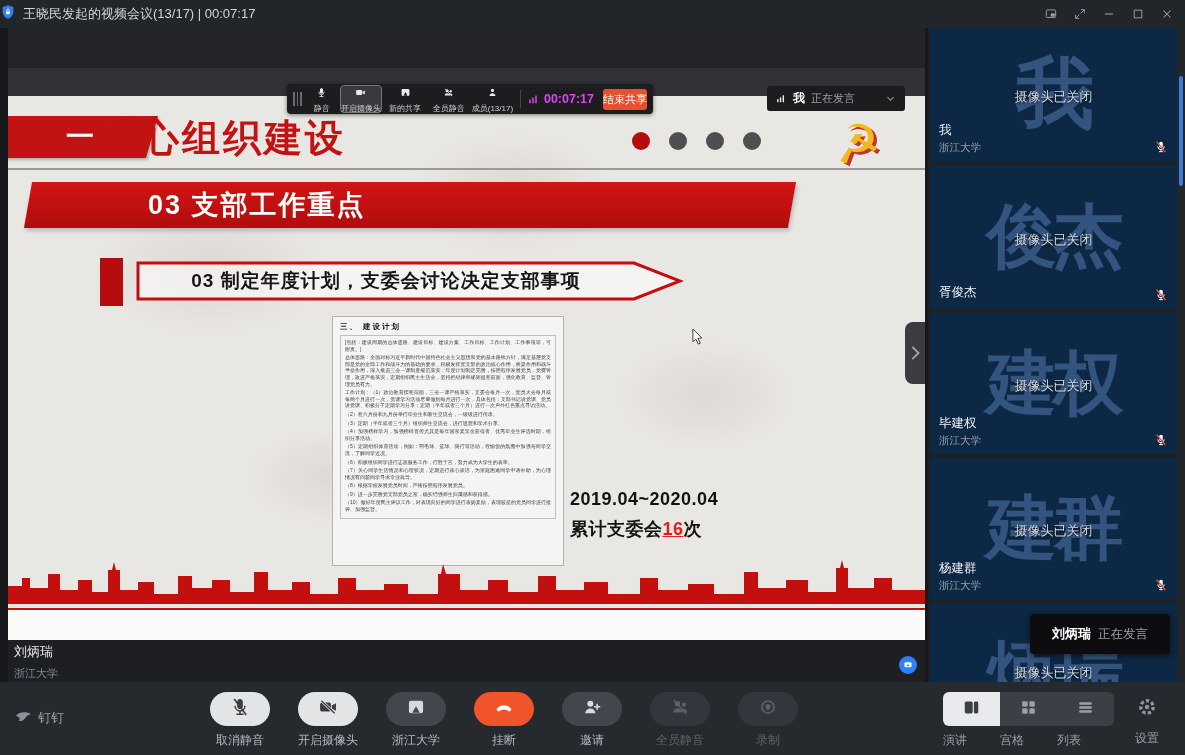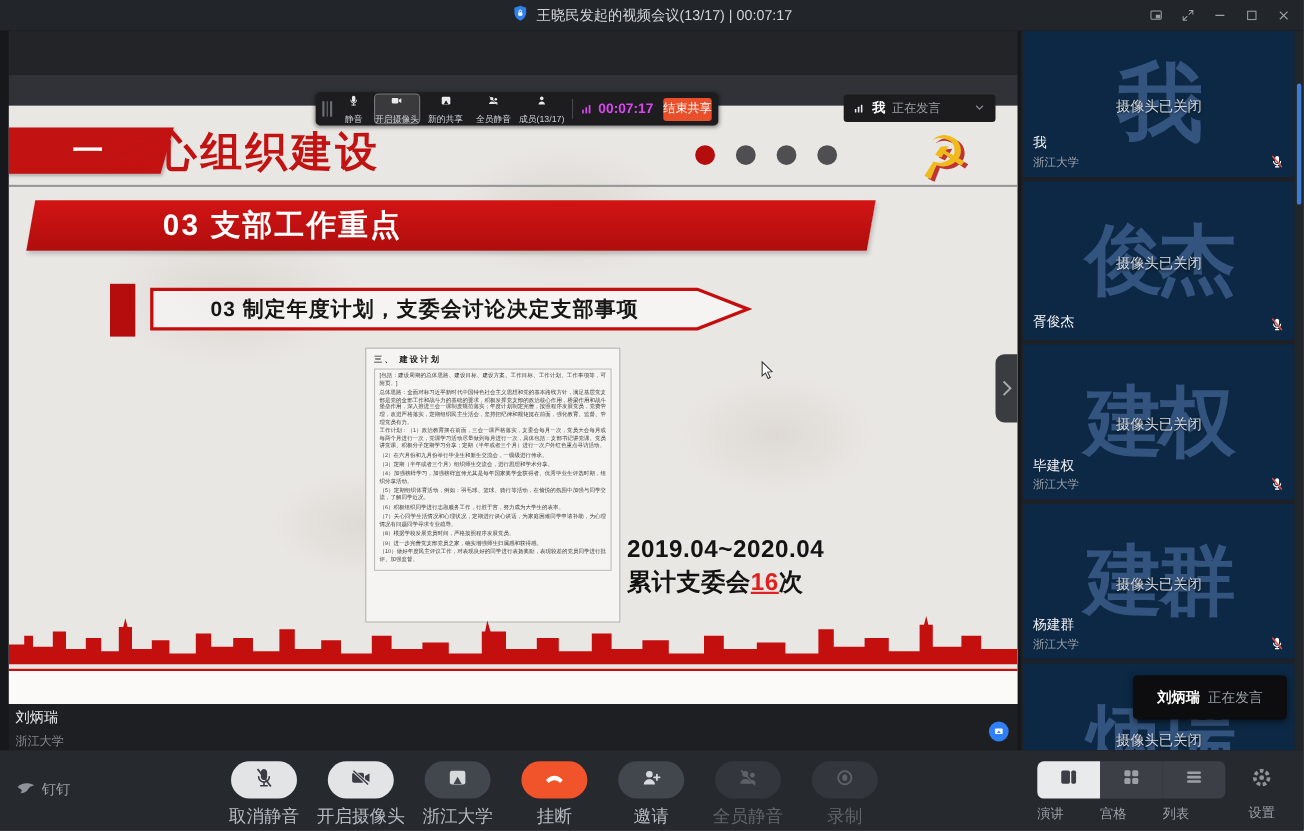--- a/index.html
+++ b/index.html
@@ -2,21 +2,21 @@
 <html><head>
 <meta charset="utf-8">
 <style>
   * { margin:0; padding:0; box-sizing:border-box; }
   html,body { background:#101114; }
   body { font-family:"Liberation Sans","DejaVu Sans",sans-serif; }
   .app { position:relative; width:1185px; height:755px; background:#17181b; overflow:hidden; }
 
   
   .titlebar { position:absolute; left:0; top:0; width:1185px; height:28px; background:#22252a;
-    display:flex; align-items:center; justify-content:center; }
+    display:flex; align-items:center; justify-content:flex-start; }
   .title-wrap { display:flex; align-items:center; gap:7px; }
   .title-text { font-size:13px; color:#d2d5da; }
   .win-controls { position:absolute; right:10px; top:0; height:28px; display:flex; align-items:center; gap:13px; color:#9aa0a8; }
   .win-btn { width:16px; height:16px; display:flex; align-items:center; justify-content:center; cursor:default; }
   .win-btn svg { width:14px; height:14px; }
 
   
   .stage { position:absolute; left:0; top:28px; width:928px; height:654px; background:#17181b; }
   .band-top { position:absolute; left:8px; top:0; width:917px; height:40px; background:#222428; }
   .band-mid { position:absolute; left:8px; top:40px; width:917px; height:28px; background:#313237; }
@@ -56,21 +56,21 @@
   .arrow-text { position:absolute; left:128px; top:163px; width:500px; height:44px; display:flex; align-items:center;
     justify-content:center; font-size:19px; font-weight:bold; color:#161616; letter-spacing:1px; }
 
   .doc { position:absolute; left:324px; top:220px; width:232px; height:250px; background:#f5f4f2;
     border:1px solid #b5b3af; padding:5px 7px; overflow:hidden; }
   .doc-heading { font-size:7.5px; font-weight:bold; color:#222; letter-spacing:2px; }
   .doc-body { border:1px solid #c0beba; margin-top:3px; padding:3px 4px; }
   .doc-body p { font-size:5px; line-height:1.32; color:#3b3b3b; text-align:justify; margin-bottom:2px; }
 
   .stats { position:absolute; left:562px; top:388px; font-weight:bold; color:#131313; }
-  .stats .line { font-size:22px; line-height:30px; letter-spacing:0.5px; }
+  .stats .line { font-size:18px; line-height:30px; letter-spacing:0.5px; }
   .stats .num-red { color:#e02020;text-decoration:underline; }
 
   .skyline { position:absolute; left:0; top:464px; width:917px; height:44px; }
   .redline { position:absolute; left:0; top:512px; width:917px; height:2px; background:#c40f0f; }
   .white-strip { position:absolute; left:0; top:514px; width:917px; height:30px; background:#fbfaf8; }
 
   .cursor { position:absolute; left:683px; top:232px; width:15px; height:17px; }
 
   
   .share-toolbar { position:absolute; left:287px; top:56px; width:366px; height:30px; background:#1d1d20;
@@ -139,21 +139,21 @@
   .logo svg { width:19px; height:19px; }
   .logo-text { font-size:13px; color:#9ba0a6; }
 
   .fbtn { position:absolute; top:10px; width:80px; display:flex; flex-direction:column; align-items:center; }
   .pill { width:60px; height:34px; border-radius:17px; display:flex; align-items:center; justify-content:center; }
   .pill svg { width:20px; height:20px; }
   .pill.light { background:#e3e4e6; color:#3a3d43; }
   .pill.dark  { background:#42464d; color:#d7dadd; }
   .pill.orange{ background:#f1532a; color:#fff; }
   .pill.dis   { background:#33363c; color:#5d6168; }
-  .fbtn .flabel { margin-top:6px; font-size:16px; color:#b6bac0; white-space:nowrap; }
+  .fbtn .flabel { margin-top:6px; font-size:12px; color:#b6bac0; white-space:nowrap; }
   .fbtn.disabled .flabel { color:#606468; }
   .b1{left:200px;} .b2{left:288px;} .b3{left:376px;} .b4{left:464px;} .b5{left:552px;} .b6{left:640px;} .b7{left:728px;}
 
   .vbtn { position:absolute; top:10px; width:57px; display:flex; flex-direction:column; align-items:flex-start; }
   .vseg { width:57px; height:34px; display:flex; align-items:center; justify-content:center; background:#3c4046; color:#9ba0a7; }
   .vseg svg { width:19px; height:19px; }
   .vbtn.first .vseg { border-radius:6px 0 0 6px; }
   .vbtn.last  .vseg { border-radius:0 6px 6px 0; }
   .vseg.on { background:#e9eaec; color:#3c3f45; }
   .vbtn .flabel { margin-top:6px; font-size:12px; color:#9ba0a7; white-space:nowrap; }

